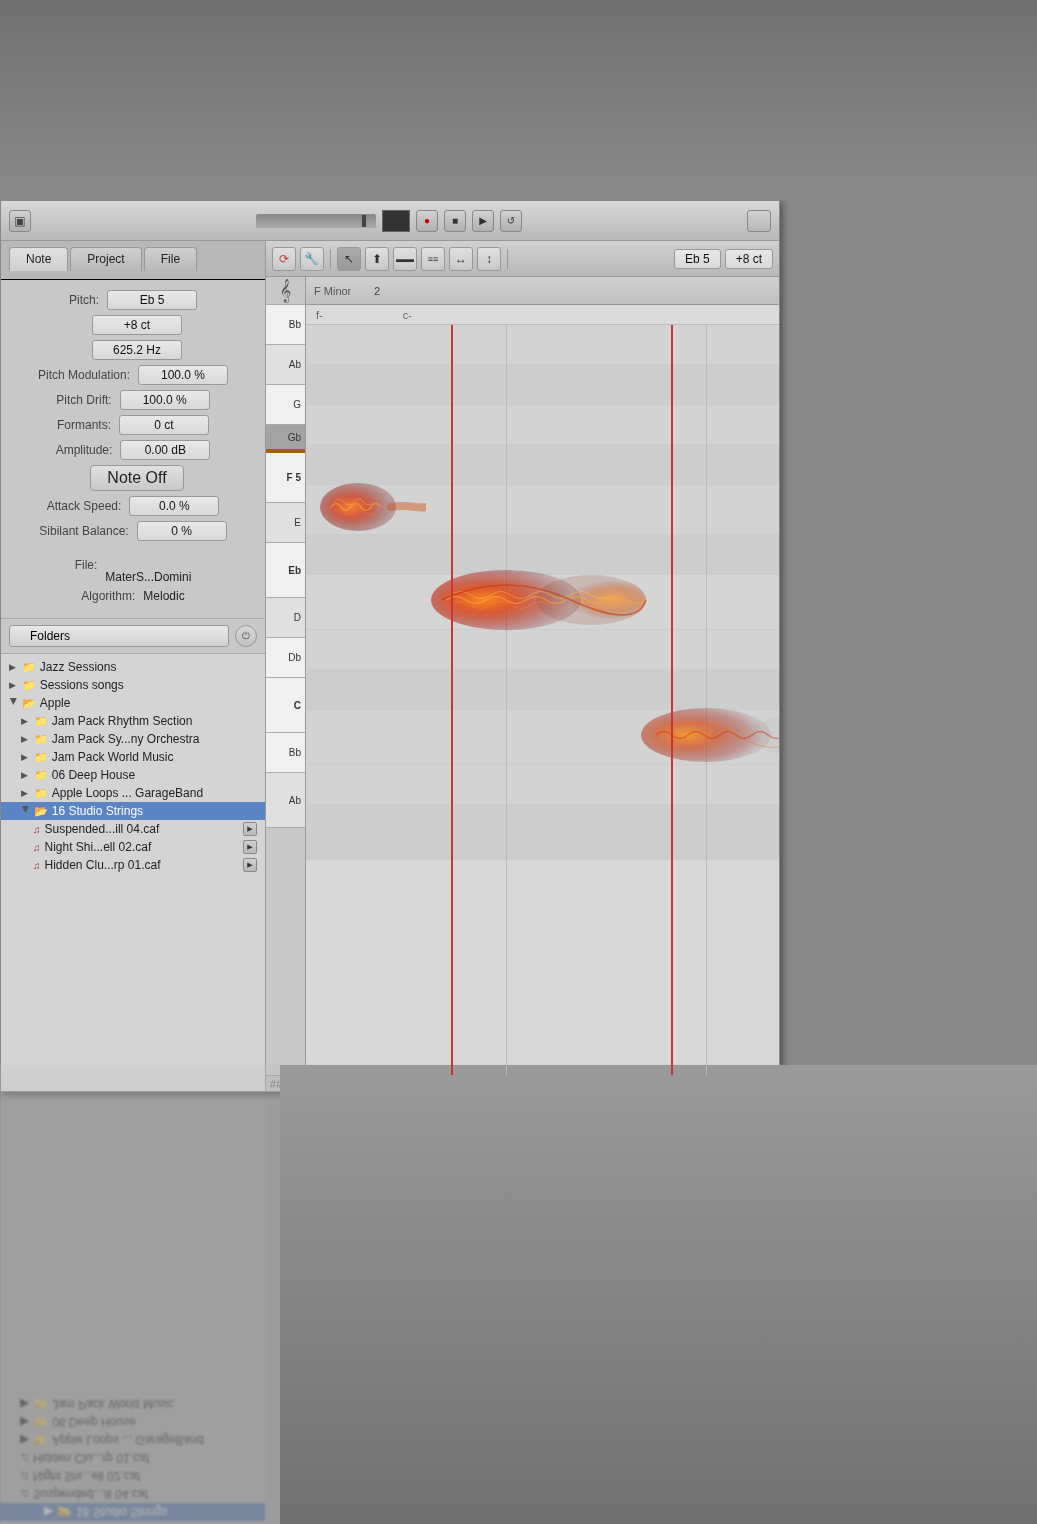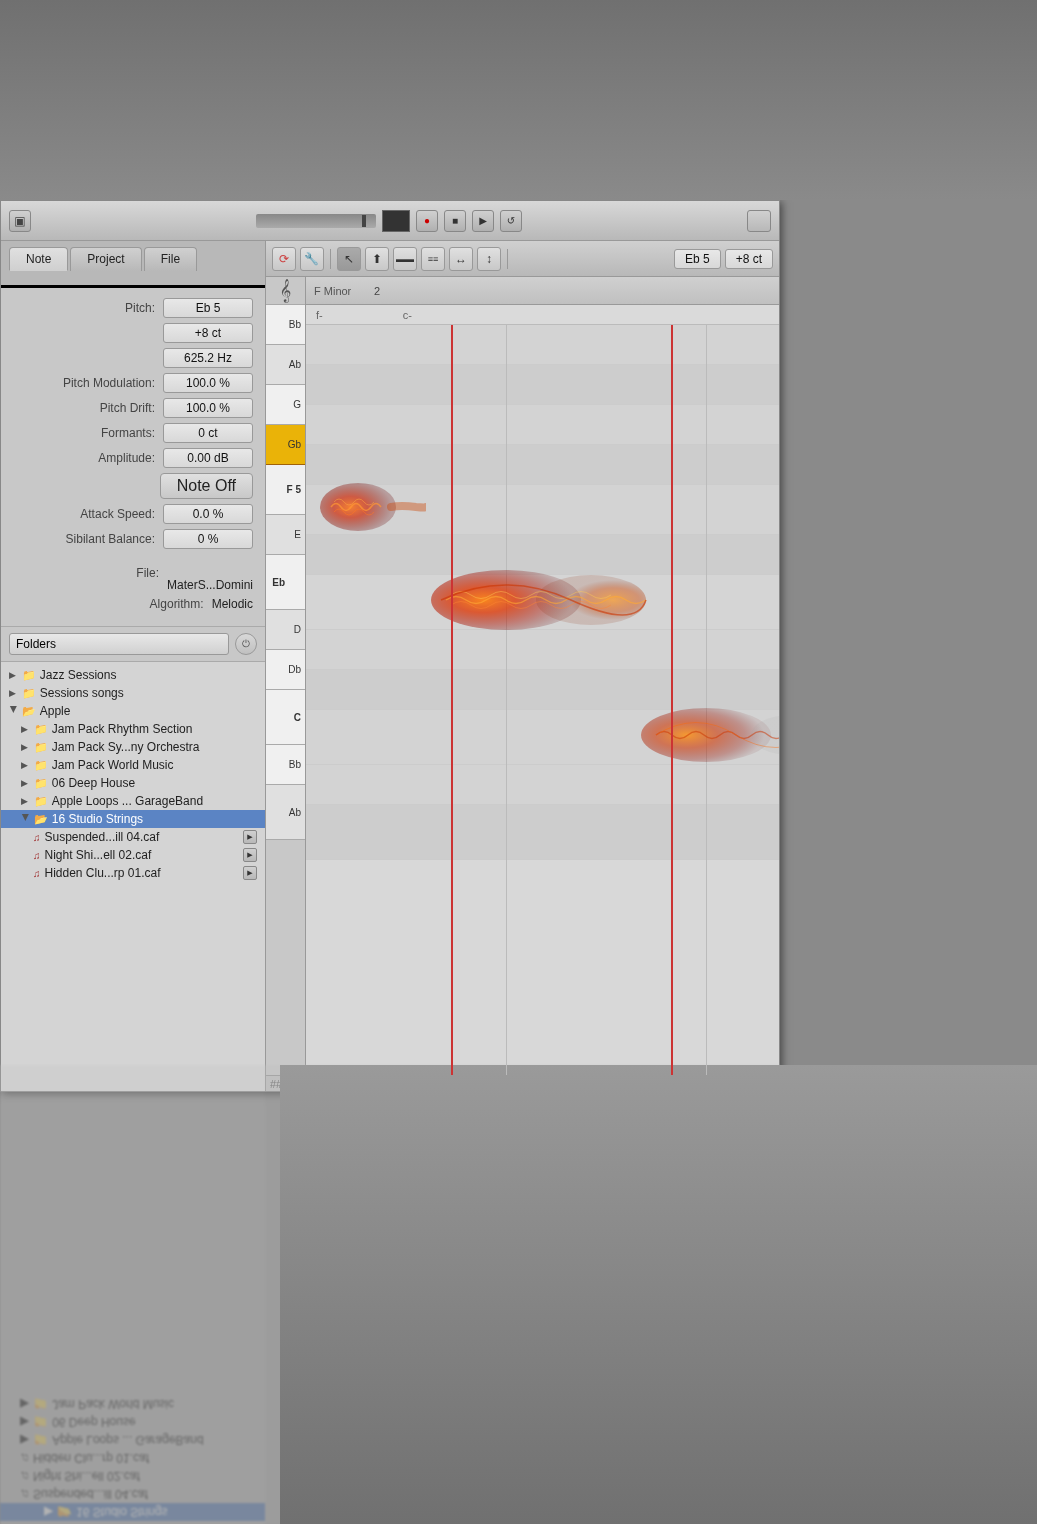--- a/index.html
+++ b/index.html
@@ -110,22 +110,22 @@
       background: #c8c8c8;
       border-right: 1px solid #999;
       display: flex;
       flex-direction: column;
     }
 
     
     .tabs {
       display: flex;
       background: #b8b8b8;
-      border-bottom: 3px solid #000000;
-      padding: 6px 8px 14px;
+      border-bottom: 1px solid #000000;
+      padding: 6px 8px 8px;
       gap: 2px;
     }
     .tab {
       padding: 4px 16px;
       background: linear-gradient(to bottom, #d0d0d0, #b8b8b8);
       border: 1px solid #999;
       border-bottom: none;
       border-radius: 4px 4px 0 0;
       cursor: pointer;
       font-size: 12px;
@@ -138,21 +138,21 @@
 
     
     .note-props {
       padding: 10px 12px;
       border-bottom: 1px solid #aaa;
     }
     .prop-row {
       display: flex;
       align-items: center;
       margin-bottom: 5px;
-      justify-content: flex-end;
+      justify-content: center;
     }
     .prop-label {
       color: #444;
       font-size: 12px;
       text-align: right;
       margin-right: 8px;
       flex-shrink: 0;
     }
     .prop-value {
       background: linear-gradient(to bottom, #e8e8e8, #d8d8d8);
@@ -187,21 +187,21 @@
       padding: 6px 8px;
       gap: 6px;
       border-bottom: 1px solid #aaa;
     }
     .folder-select {
       flex: 1;
       height: 22px;
       background: linear-gradient(to bottom, #e8e8e8, #d0d0d0);
       border: 1px solid #999;
       border-radius: 3px;
-      padding: 0 6px;
+      padding: 0 20px;
       font-size: 12px;
       appearance: none;
       -webkit-appearance: none;
     }
     .power-btn {
       width: 22px;
       height: 22px;
       background: linear-gradient(to bottom, #d8d8d8, #c0c0c0);
       border: 1px solid #999;
       border-radius: 50%;
@@ -599,24 +599,24 @@
 
       <div class="pr-content">
 
         <div style="width:40px;flex-shrink:0;position:relative;border-right:1px solid #999;background:#c8c8c8;">
 
           <div style="height:28px;border-bottom:1px solid #aaa;display:flex;align-items:center;justify-content:center;font-size:20px;color:#555;">𝄞</div>
 
           <div style="height:40px;border-bottom:1px solid #aaa;display:flex;align-items:center;justify-content:flex-end;padding-right:4px;font-size:10px;color:#333;background:#f0f0f0;">Bb</div>
           <div style="height:40px;border-bottom:1px solid #aaa;display:flex;align-items:center;justify-content:flex-end;padding-right:4px;font-size:10px;color:#333;background:#e0e0e0;">Ab</div>
           <div style="height:40px;border-bottom:1px solid #aaa;display:flex;align-items:center;justify-content:flex-end;padding-right:4px;font-size:10px;color:#333;background:#f0f0f0;">G</div>
-          <div style="height:40px;border-bottom:1px solid #a16207;display:flex;align-items:center;justify-content:flex-end;padding-right:4px;font-size:10px;color:#333;background:#eab308;">Gb</div>
+          <div style="height:28px;border-bottom:4px solid #a16207;display:flex;align-items:center;justify-content:flex-end;padding-right:4px;font-size:10px;color:#333;background:#a3a3a3;">Gb</div>
           <div style="height:50px;border-bottom:1px solid #aaa;display:flex;align-items:center;justify-content:flex-end;padding-right:4px;font-size:10px;color:#333;background:#f0f0f0;font-weight:bold;">F 5</div>
           <div style="height:40px;border-bottom:1px solid #aaa;display:flex;align-items:center;justify-content:flex-end;padding-right:4px;font-size:10px;color:#333;background:#e0e0e0;">E</div>
-          <div style="height:55px;border-bottom:1px solid #aaa;display:flex;align-items:center;justify-content:flex-end;padding-right:20px;font-size:10px;color:#333;background:#f0f0f0;font-weight:bold;">Eb</div>
+          <div style="height:55px;border-bottom:1px solid #aaa;display:flex;align-items:center;justify-content:flex-end;padding-right:4px;font-size:10px;color:#333;background:#f0f0f0;font-weight:bold;">Eb</div>
           <div style="height:40px;border-bottom:1px solid #aaa;display:flex;align-items:center;justify-content:flex-end;padding-right:4px;font-size:10px;color:#333;background:#e0e0e0;">D</div>
           <div style="height:40px;border-bottom:1px solid #aaa;display:flex;align-items:center;justify-content:flex-end;padding-right:4px;font-size:10px;color:#333;background:#f0f0f0;">Db</div>
           <div style="height:55px;border-bottom:1px solid #aaa;display:flex;align-items:center;justify-content:flex-end;padding-right:4px;font-size:10px;color:#333;background:#f0f0f0;font-weight:bold;">C</div>
           <div style="height:40px;border-bottom:1px solid #aaa;display:flex;align-items:center;justify-content:flex-end;padding-right:4px;font-size:10px;color:#333;background:#f0f0f0;">Bb</div>
           <div style="height:55px;border-bottom:1px solid #aaa;display:flex;align-items:center;justify-content:flex-end;padding-right:4px;font-size:10px;color:#333;background:#e0e0e0;">Ab</div>
         </div>
 
         <div class="grid-area">
 
           <div class="grid-header">

